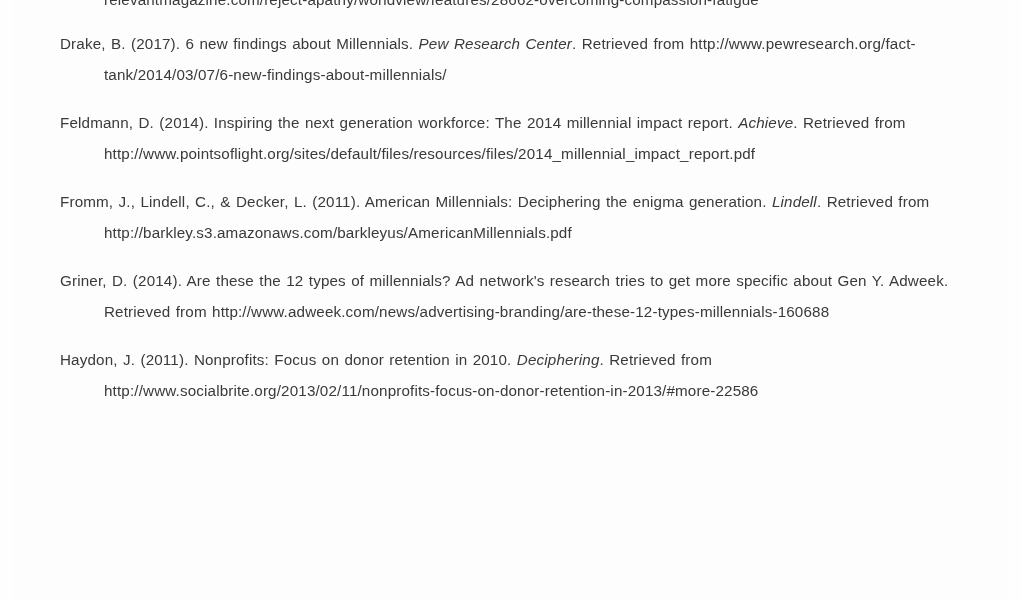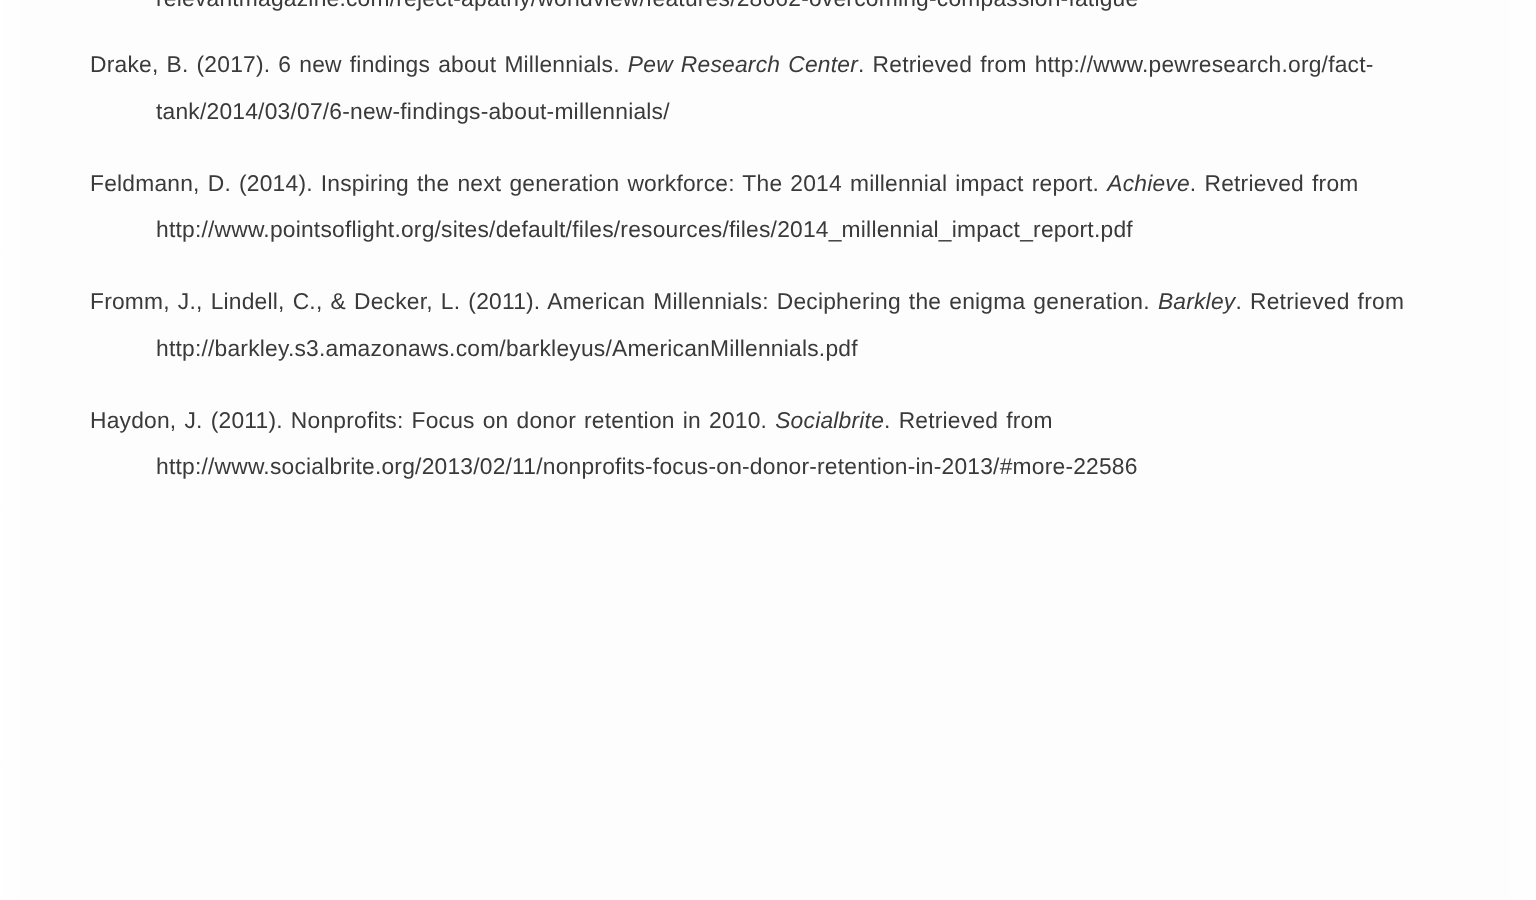--- a/index.html
+++ b/index.html
@@ -84,20 +84,21 @@
 <div id="page">
 
   <div class="clip-top">
     <p class="ref">relevantmagazine.com/reject-apathy/worldview/features/28662-overcoming-compassion-fatigue</p>
   </div>
 
   <div class="body-wrap">
     <ul class="ref-list">
       <li class="ref"><span>Drake, B. (2017). 6 new findings about Millennials. </span><i>Pew Research Center</i><span>. Retrieved from http://www.pewresearch.org/fact-tank/2014/03/07/6-new-findings-about-millennials/</span></li>
       <li class="ref"><span>Feldmann, D. (2014). Inspiring the next generation workforce: The 2014 millennial impact report. </span><i>Achieve</i><span>. Retrieved from http://www.pointsoflight.org/sites/default/files/resources/files/2014_millennial_impact_report.pdf</span></li>
-      <li class="ref"><span>Fromm, J., Lindell, C., &amp; Decker, L. (2011). American Millennials: Deciphering the enigma generation. </span><i>Barkley</i><span>. Retrieved from http://barkley.s3.amazonaws.com/barkleyus/AmericanMillennials.pdf</span></li>
-      <li class="ref"><span>Haydon, J. (2011). Nonprofits: Focus on donor retention in 2010. </span><i>Socialbrite</i><span>. Retrieved from http://www.socialbrite.org/2013/02/11/nonprofits-focus-on-donor-retention-in-2013/#more-22586</span></li>
+      <li class="ref"><span>Fromm, J., Lindell, C., &amp; Decker, L. (2011). American Millennials: Deciphering the enigma generation. </span><i>Lindell</i><span>. Retrieved from http://barkley.s3.amazonaws.com/barkleyus/AmericanMillennials.pdf</span></li>
+      <li class="ref"><span>Griner, D. (2014). Are these the 12 types of millennials? Ad network's research tries to get more specific about Gen Y. Adweek. Retrieved from http://www.adweek.com/news/advertising-branding/are-these-12-types-millennials-160688</span></li>
+      <li class="ref"><span>Haydon, J. (2011). Nonprofits: Focus on donor retention in 2010. </span><i>Deciphering</i><span>. Retrieved from http://www.socialbrite.org/2013/02/11/nonprofits-focus-on-donor-retention-in-2013/#more-22586</span></li>
     </ul>
   </div>
 
   <div class="edge-fade-left"></div>
   <div class="edge-fade-right"></div>
 </div>
 
 </body></html>

